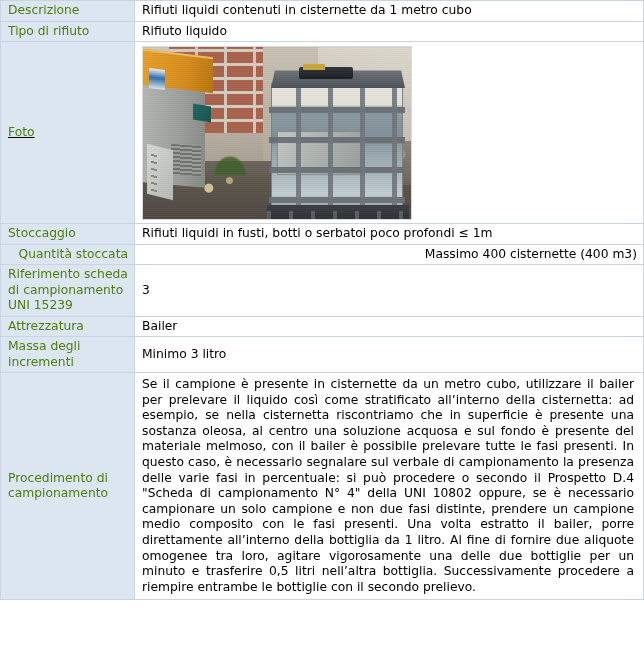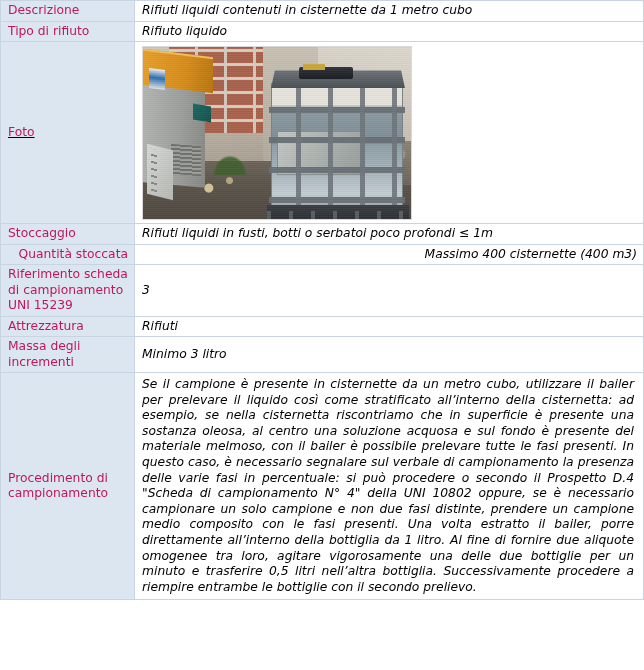--- a/index.html
+++ b/index.html
@@ -33,27 +33,26 @@
   table.spec td {
     border: 1px solid #c8d4e2;
     vertical-align: middle;
     font-size: 12.3px;
     line-height: 15.5px;
     padding: 2px 6px 2px 7px;
     box-sizing: border-box;
   }
   td.label {
     background: #dce6f1;
-    color: #be185d;
+    color: #4d7c0f;
     padding-left: 8px;
   }
   td.value {
     background: #ffffff;
     padding-left: 10px;
-    font-style: italic;
   }
   td.value.para {
     text-align: justify;
     padding-right: 9px;
     padding-top: 4px;
     padding-bottom: 4px;
     line-height: 15.6px;
   }
   td.photo-cell {
     background: #ffffff;
@@ -312,21 +311,21 @@
       <tr style="height:18px;text-align:right;">
         <td class="label">Quantità stoccata</td>
         <td class="value">Massimo 400 cisternette (400 m3)</td>
       </tr>
       <tr style="height:51px;">
         <td class="label">Riferimento scheda di campionamento UNI 15239</td>
         <td class="value">3</td>
       </tr>
       <tr style="height:18px;">
         <td class="label">Attrezzatura</td>
-        <td class="value">Rifiuti</td>
+        <td class="value">Bailer</td>
       </tr>
       <tr style="height:35px;">
         <td class="label">Massa degli incrementi</td>
         <td class="value">Minimo 3 litro</td>
       </tr>
       <tr style="height:208px;">
         <td class="label">Procedimento di campionamento</td>
         <td class="value para">Se il campione è presente in cisternette da un metro cubo, utilizzare il bailer per prelevare il liquido così come stratificato all’interno della cisternetta: ad esempio, se nella cisternetta riscontriamo che in superficie è presente una sostanza oleosa, al centro una soluzione acquosa e sul fondo è presente del materiale melmoso, con il bailer è possibile prelevare tutte le fasi presenti. In questo caso, è necessario segnalare sul verbale di campionamento la presenza delle varie fasi in percentuale: si può procedere o secondo il Prospetto D.4 "Scheda di campionamento N° 4" della UNI 10802 oppure, se è necessario campionare un solo campione e non due fasi distinte, prendere un campione medio composito con le fasi presenti. Una volta estratto il bailer, porre direttamente all’interno della bottiglia da 1 litro. Al fine di fornire due aliquote omogenee tra loro, agitare vigorosamente una delle due bottiglie per un minuto e trasferire 0,5 litri nell’altra bottiglia. Successivamente procedere a riempire entrambe le bottiglie con il secondo prelievo.</td>
       </tr>
 

